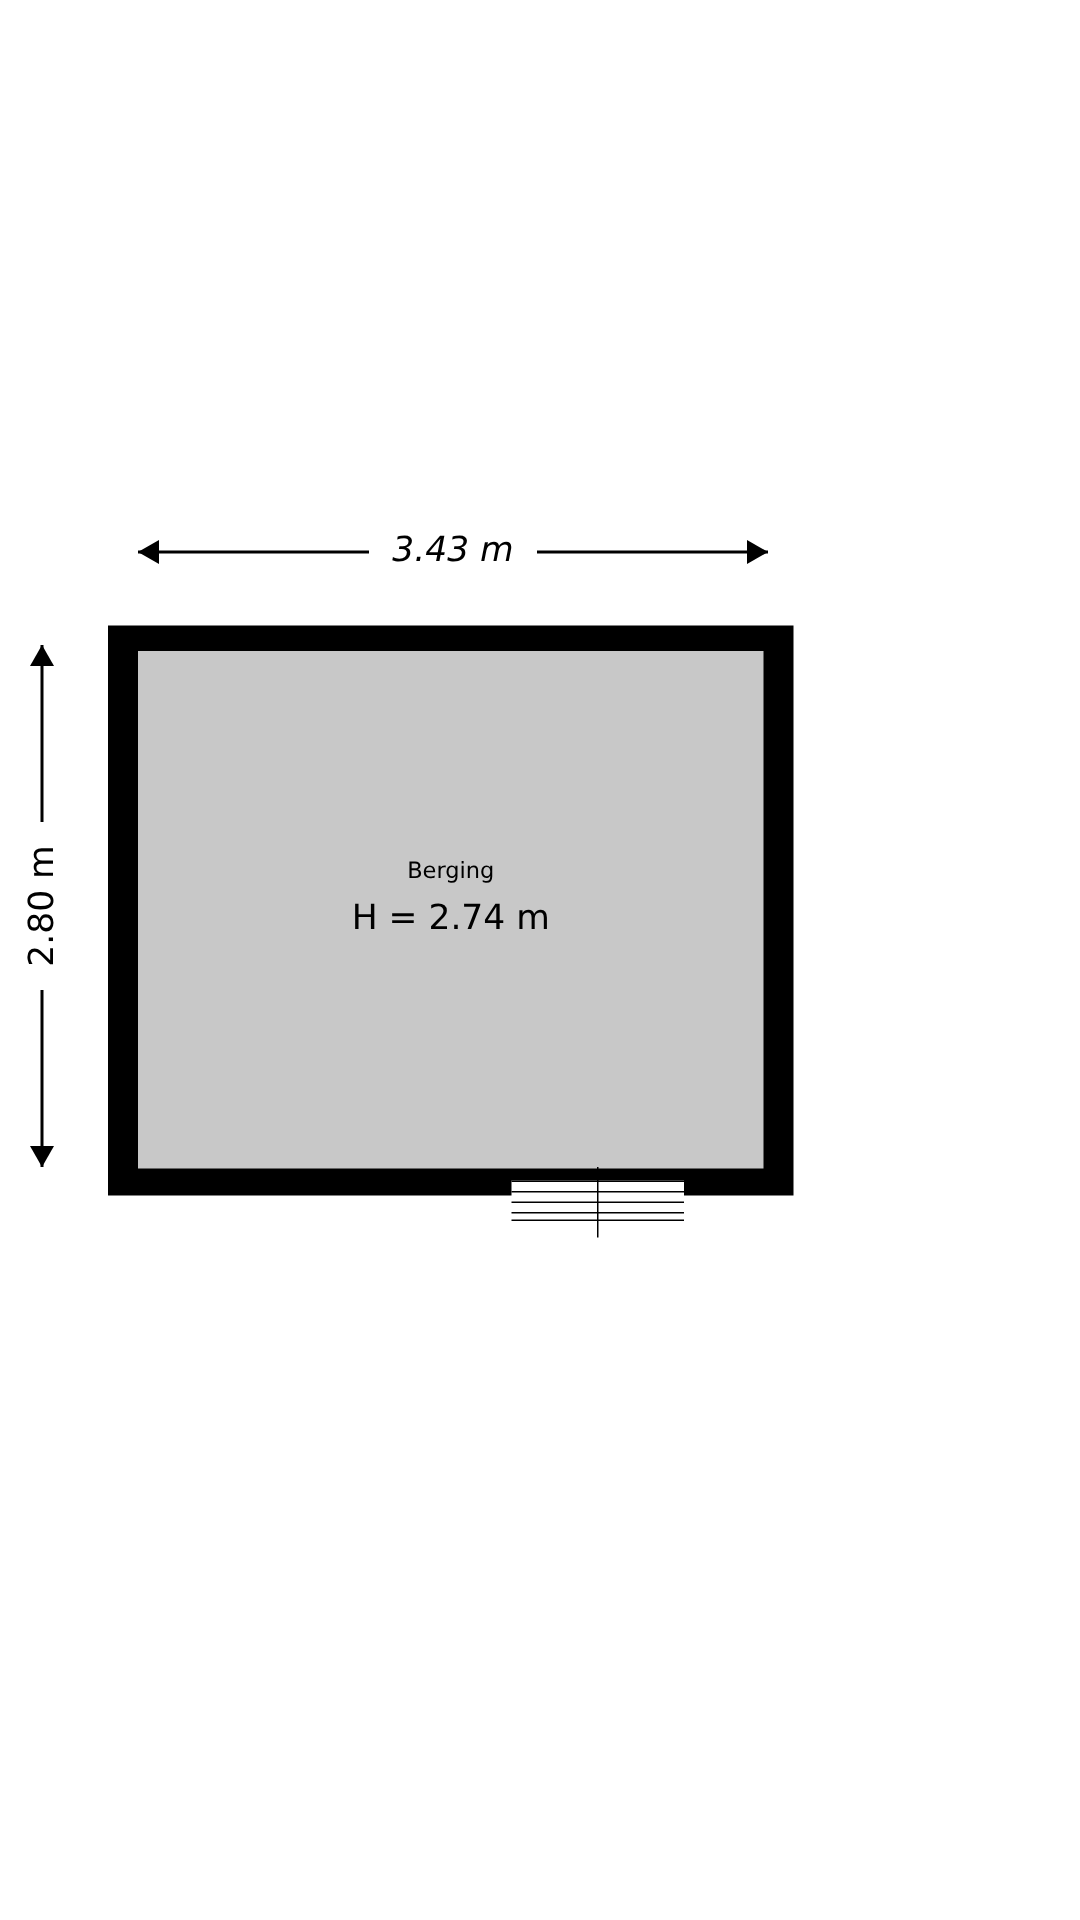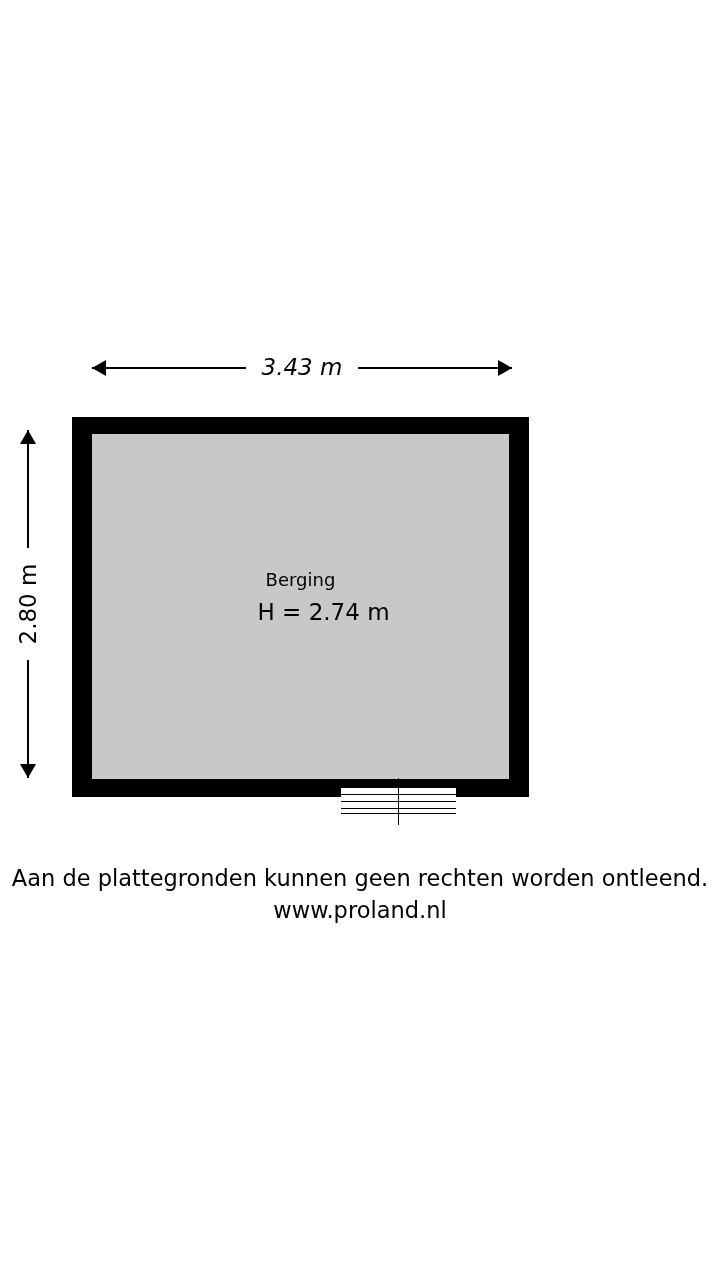--- a/index.html
+++ b/index.html
@@ -138,32 +138,31 @@
     width: 417px;
     height: 345px;
     background: #c8c8c8;
   }
   .room-label {
     position: absolute;
     left: 0;
     top: 130px;
     width: 417px;
     text-align: center;
-    font-size: 18px;
+    font-size: 15px;
     line-height: 32px;
   }
   .room-height {
     position: absolute;
     left: 0;
     top: 162px;
     width: 417px;
     text-align: center;
     font-size: 23px;
     line-height: 32px;
-    margin-left: 23px;
   }
 
   
   .door {
     position: absolute;
     left: 249px;
     top: 353px;
     width: 115px;
     height: 27px;
     background: #ffffff;
@@ -232,18 +231,14 @@
       <div class="room-height">H = 2.74 m</div>
       <div class="door">
         <div class="hline h1"></div>
         <div class="hline h2"></div>
         <div class="hline h3"></div>
         <div class="vline"></div>
       </div>
     </div>
   </div>
 
-  <div class="footer">
-    <div class="disclaimer">Aan de plattegronden kunnen geen rechten worden ontleend.</div>
-    <div class="website">www.proland.nl</div>
-  </div>
 
 </div>
 
 </body></html>

